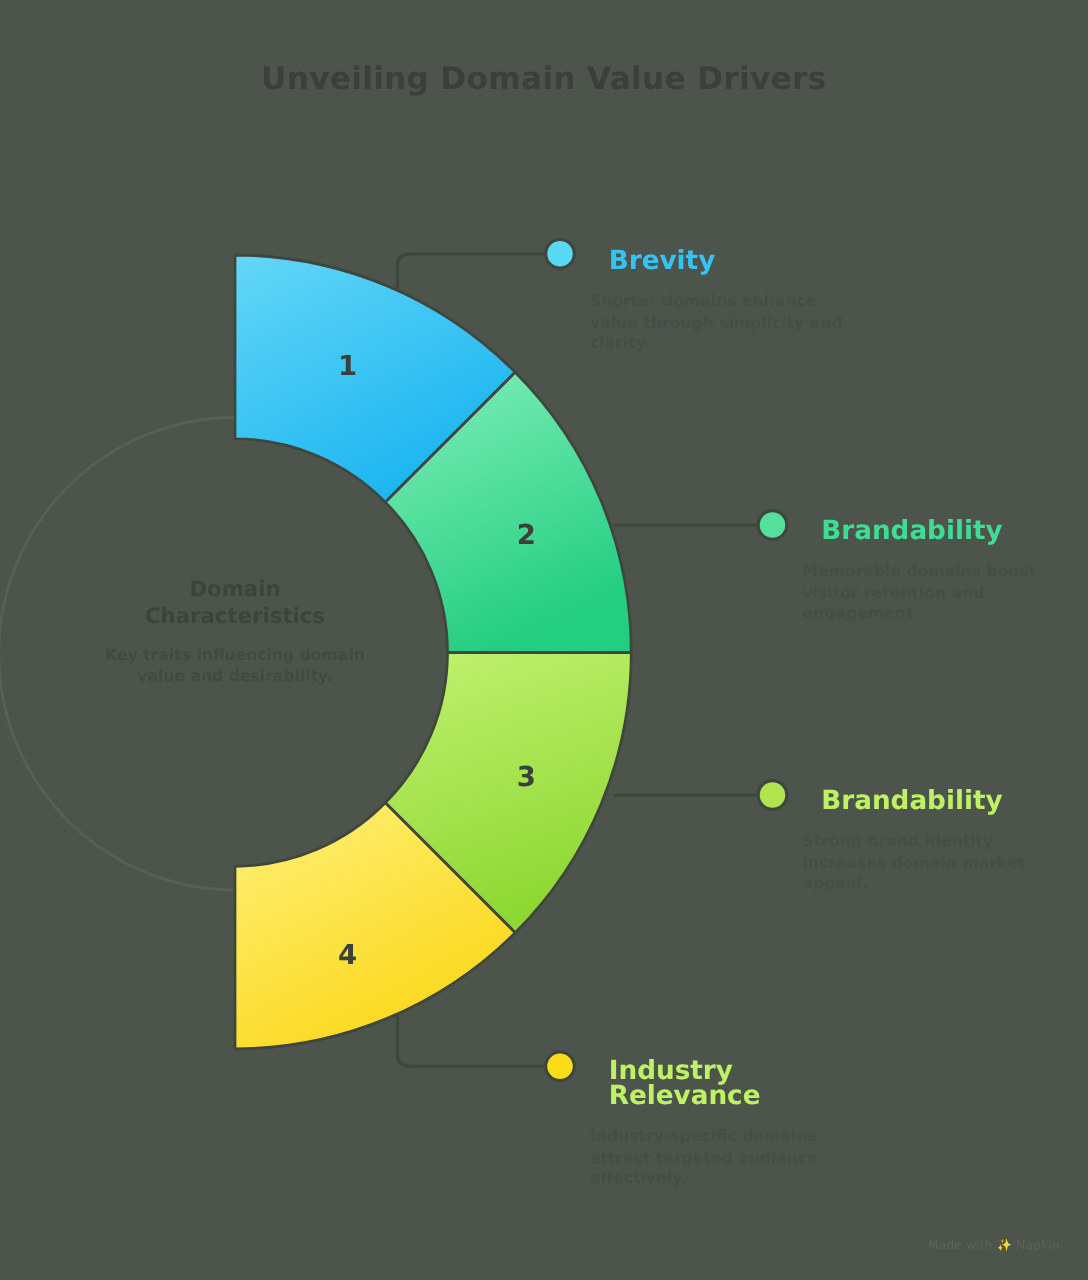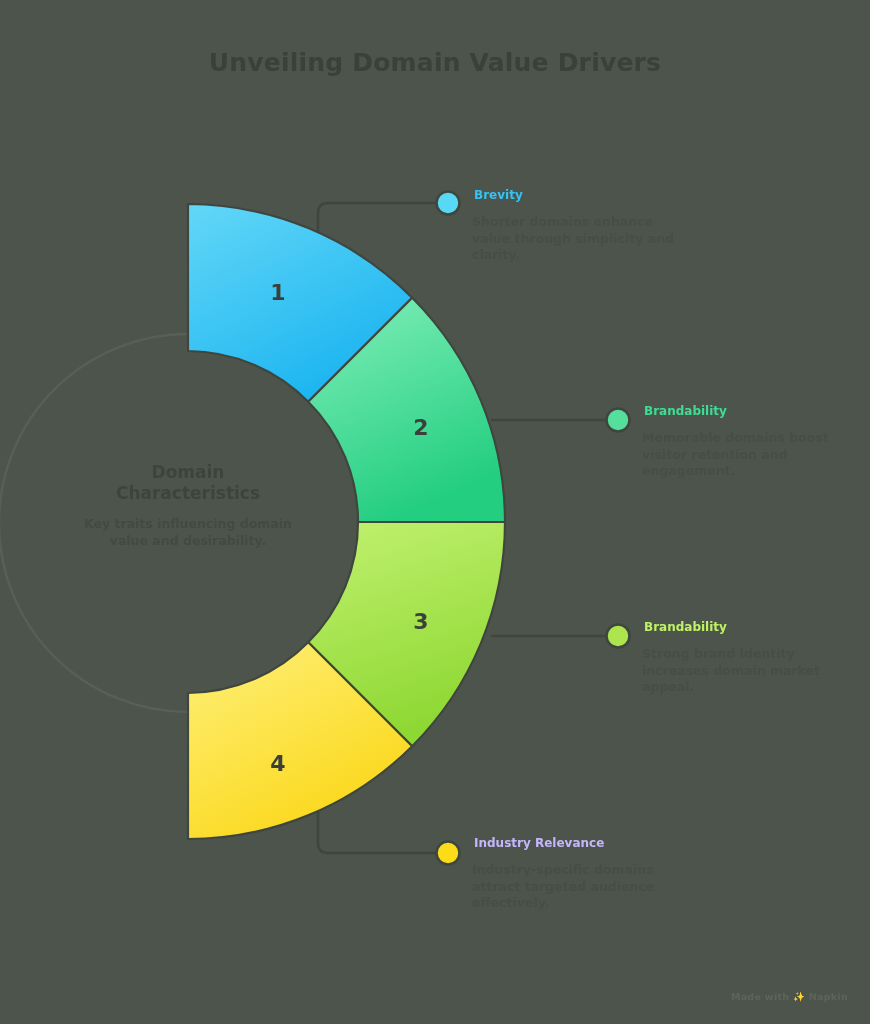--- a/index.html
+++ b/index.html
@@ -64,44 +64,44 @@
     font-weight: 700;
     color: #434a42;
     line-height: 17px;
   }
 
   .label-block {
     position: absolute;
     width: 210px;
   }
   .label-title {
-    font-size: 12px;
+    font-size: 21px;
     font-weight: 800;
     line-height: 20px;
-    margin: 2px;
+    margin: 15px;
   }
   .label-desc {
     margin-top: 9px;
     font-size: 12.5px;
     font-weight: 700;
     line-height: 16.5px;
     color: #474e46;
   }
 
   #label-0 { left: 472px; top: 183px; }
   #label-1 { left: 642px; top: 399px; }
   #label-2 { left: 642px; top: 615px; }
   #label-3 { left: 472px; top: 831px; }
 
   #watermark {
     position: absolute;
     right: 22px;
     bottom: 22px;
     font-size: 9.5px;
-    font-weight: 700;
+    font-weight: 400;
     color: #5d6459;
     letter-spacing: 0.3px;
     font-family: "DejaVu Sans", sans-serif;
     margin-top: 15px;
   }
 </style>
 </head>
 <body>
 
 <div id="page-title">Unveiling Domain Value Drivers</div>
@@ -185,17 +185,17 @@
   <p class="label-title" style="color:#3fdc95">Brandability</p>
   <p class="label-desc">Memorable domains boost visitor retention and engagement.</p>
 </div>
 
 <div class="label-block" id="label-2">
   <p class="label-title" style="color:#bef264">Brandability</p>
   <p class="label-desc">Strong brand identity increases domain market appeal.</p>
 </div>
 
 <div class="label-block" id="label-3">
-  <p class="label-title" style="color:#c4b5fd">Industry Relevance</p>
+  <p class="label-title" style="color:#bef264">Industry Relevance</p>
   <p class="label-desc">Industry-specific domains attract targeted audience effectively.</p>
 </div>
 
 <div id="watermark">Made with ✨ Napkin</div>
 
 </body></html>

